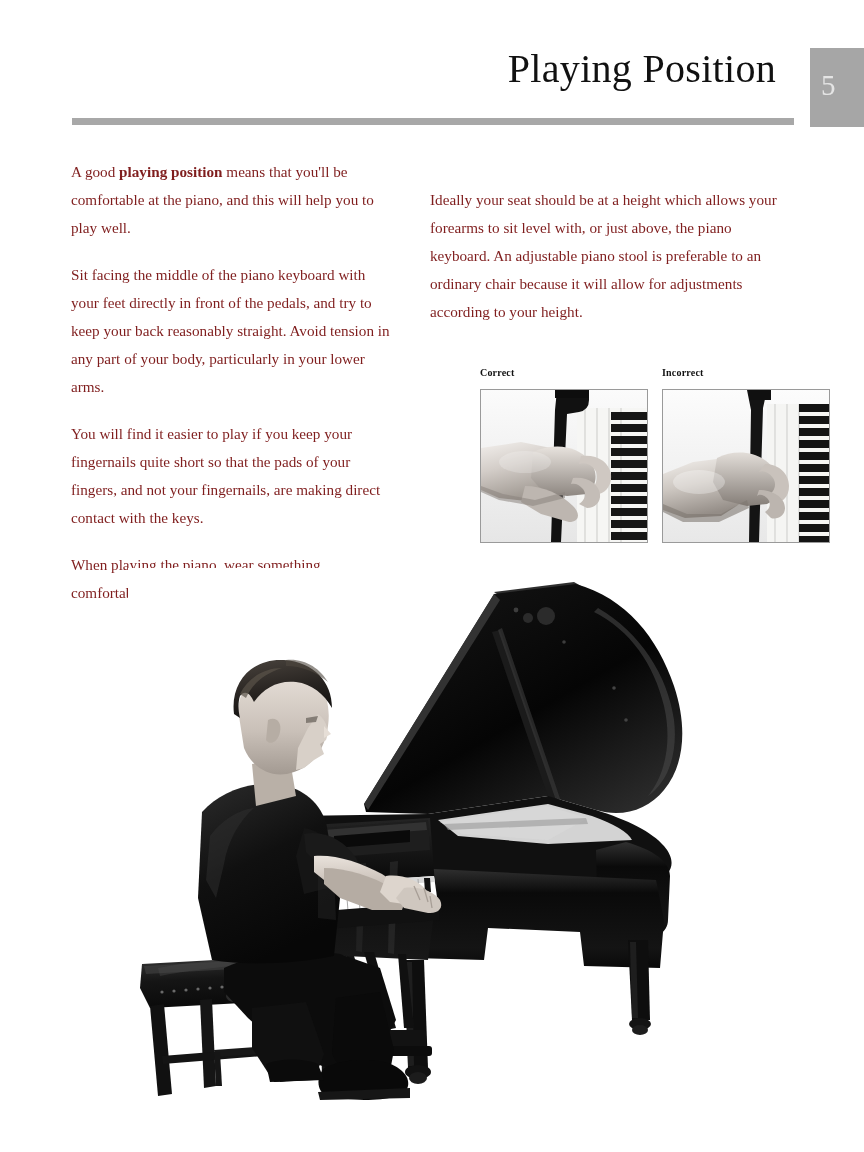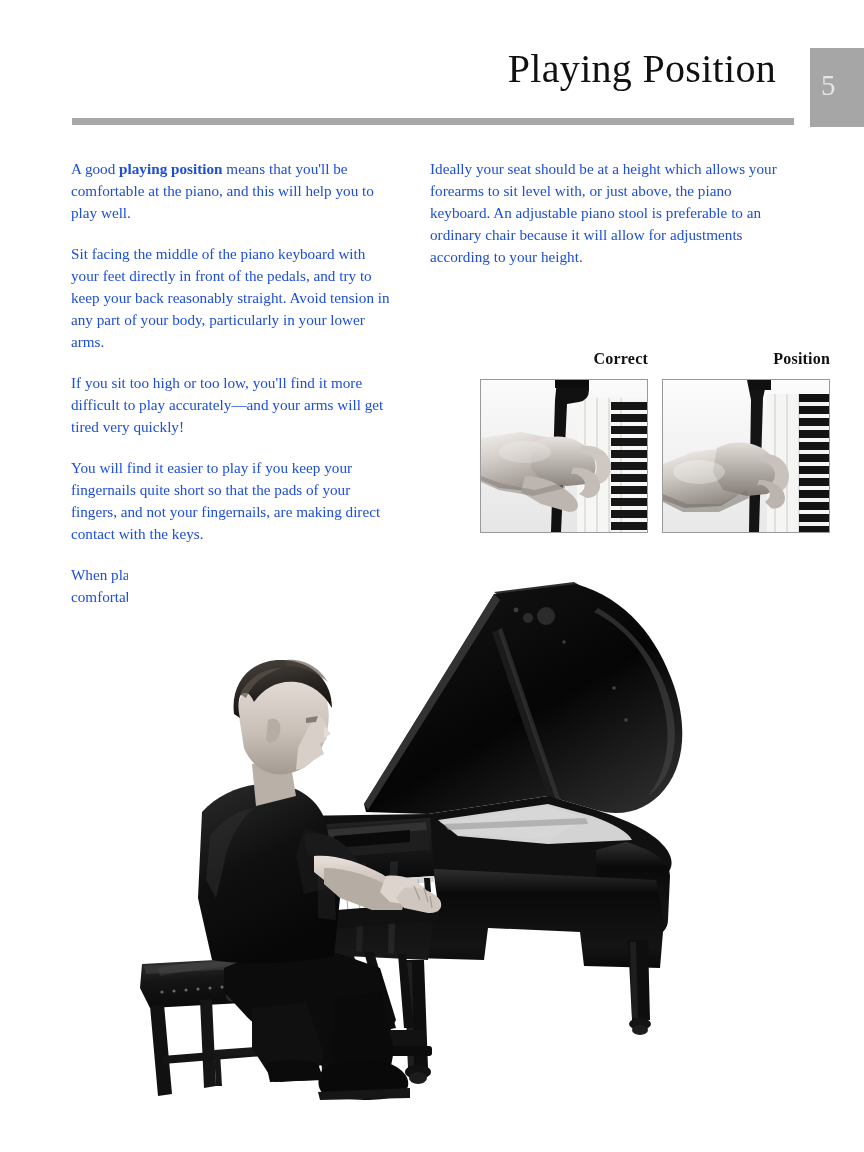--- a/index.html
+++ b/index.html
@@ -65,27 +65,28 @@
     position: absolute;
     top: 158px;
   }
   #left-column {
     left: 71px;
     width: 325px;
   }
   #right-column {
     left: 430px;
     width: 362px;
+    margin-top: 28px;
   }
   .body-paragraph {
     margin: 0 0 19px 0;
     font-size: 15.2px;
-    line-height: 22px;
+    line-height: 28px;
     text-align: left;
-    color: #1d4ed8;
+    color: #7f1d1d;
   }
   .body-paragraph b {
     font-weight: bold;
   }
 
   
   #hand-figures {
     position: absolute;
     left: 430px;
     top: 334px;
@@ -93,24 +94,24 @@
     height: 200px;
   }
   .hand-figure {
     position: absolute;
     top: 0;
     width: 168px;
   }
   #figure-correct { left: 10px; }
   #figure-incorrect { left: 192px; }
   .figure-caption {
-    font-size: 16px;
+    font-size: 10px;
     font-weight: bold;
-    text-align: right;
-    margin: 0 0 11px 0;
+    text-align: left;
+    margin: 17px 0 11px 0;
     color: #111111;
     letter-spacing: 0.2px;
   }
   .photo-frame {
     width: 166px;
     height: 152px;
     border: 1px solid #9a9a9a;
     overflow: hidden;
     position: relative;
     background: #f2f2f2;
@@ -141,21 +142,20 @@
 
   <div id="header-rule"></div>
 </div>
 
 <div id="left-column" class="column">
 
   <p class="body-paragraph"><span>A good </span><b>playing position</b><span> means that you'll be comfortable at the piano, and this will help you to play well.</span></p>
 
   <p class="body-paragraph">Sit facing the middle of the piano keyboard with your feet directly in front of the pedals, and try to keep your back reasonably straight. Avoid tension in any part of your body, particularly in your lower arms.</p>
 
-  <p class="body-paragraph">If you sit too high or too low, you'll find it more difficult to play accurately—and your arms will get tired very quickly!</p>
 
 
   <p class="body-paragraph">You will find it easier to play if you keep your fingernails quite short so that the pads of your fingers, and not your fingernails, are making direct contact with the keys.</p>
 
   <p class="body-paragraph">When playing the piano, wear something comfortable so that your arms can move freely.</p>
 </div>
 
 <div id="right-column" class="column">
 
   <p class="body-paragraph">Ideally your seat should be at a height which allows your forearms to sit level with, or just above, the piano keyboard. An adjustable piano stool is preferable to an ordinary chair because it will allow for adjustments according to your height.</p>
@@ -222,21 +222,21 @@
         <path d="M44 96 C62 96 80 104 92 116 C100 124 98 132 88 132 L60 124 L40 112 Z" fill="#bdb6b0"></path>
 
         <path d="M0 96 L22 104 L54 110 L84 102 L84 108 L52 116 L18 110 L0 102 Z" fill="#8b847e" opacity="0.55"></path>
 
         <ellipse cx="44" cy="72" rx="26" ry="11" fill="#ffffff" opacity="0.22"></ellipse>
       </svg>
     </div>
   </figure>
 
   <figure class="hand-figure" id="figure-incorrect">
-    <figcaption class="figure-caption">Position</figcaption>
+    <figcaption class="figure-caption">Incorrect</figcaption>
     <div class="photo-frame">
       <svg class="photo-inner" viewBox="0 0 166 152" preserveAspectRatio="none">
         <defs>
           <linearGradient id="skinB" x1="0" y1="0" x2="0.3" y2="1">
             <stop offset="0" stop-color="#f4f1ee"></stop>
             <stop offset="0.5" stop-color="#cdc7c1"></stop>
             <stop offset="1" stop-color="#948d87"></stop>
           </linearGradient>
           <linearGradient id="skinB2" x1="0" y1="0" x2="0" y2="1">
             <stop offset="0" stop-color="#e2ddd8"></stop>

